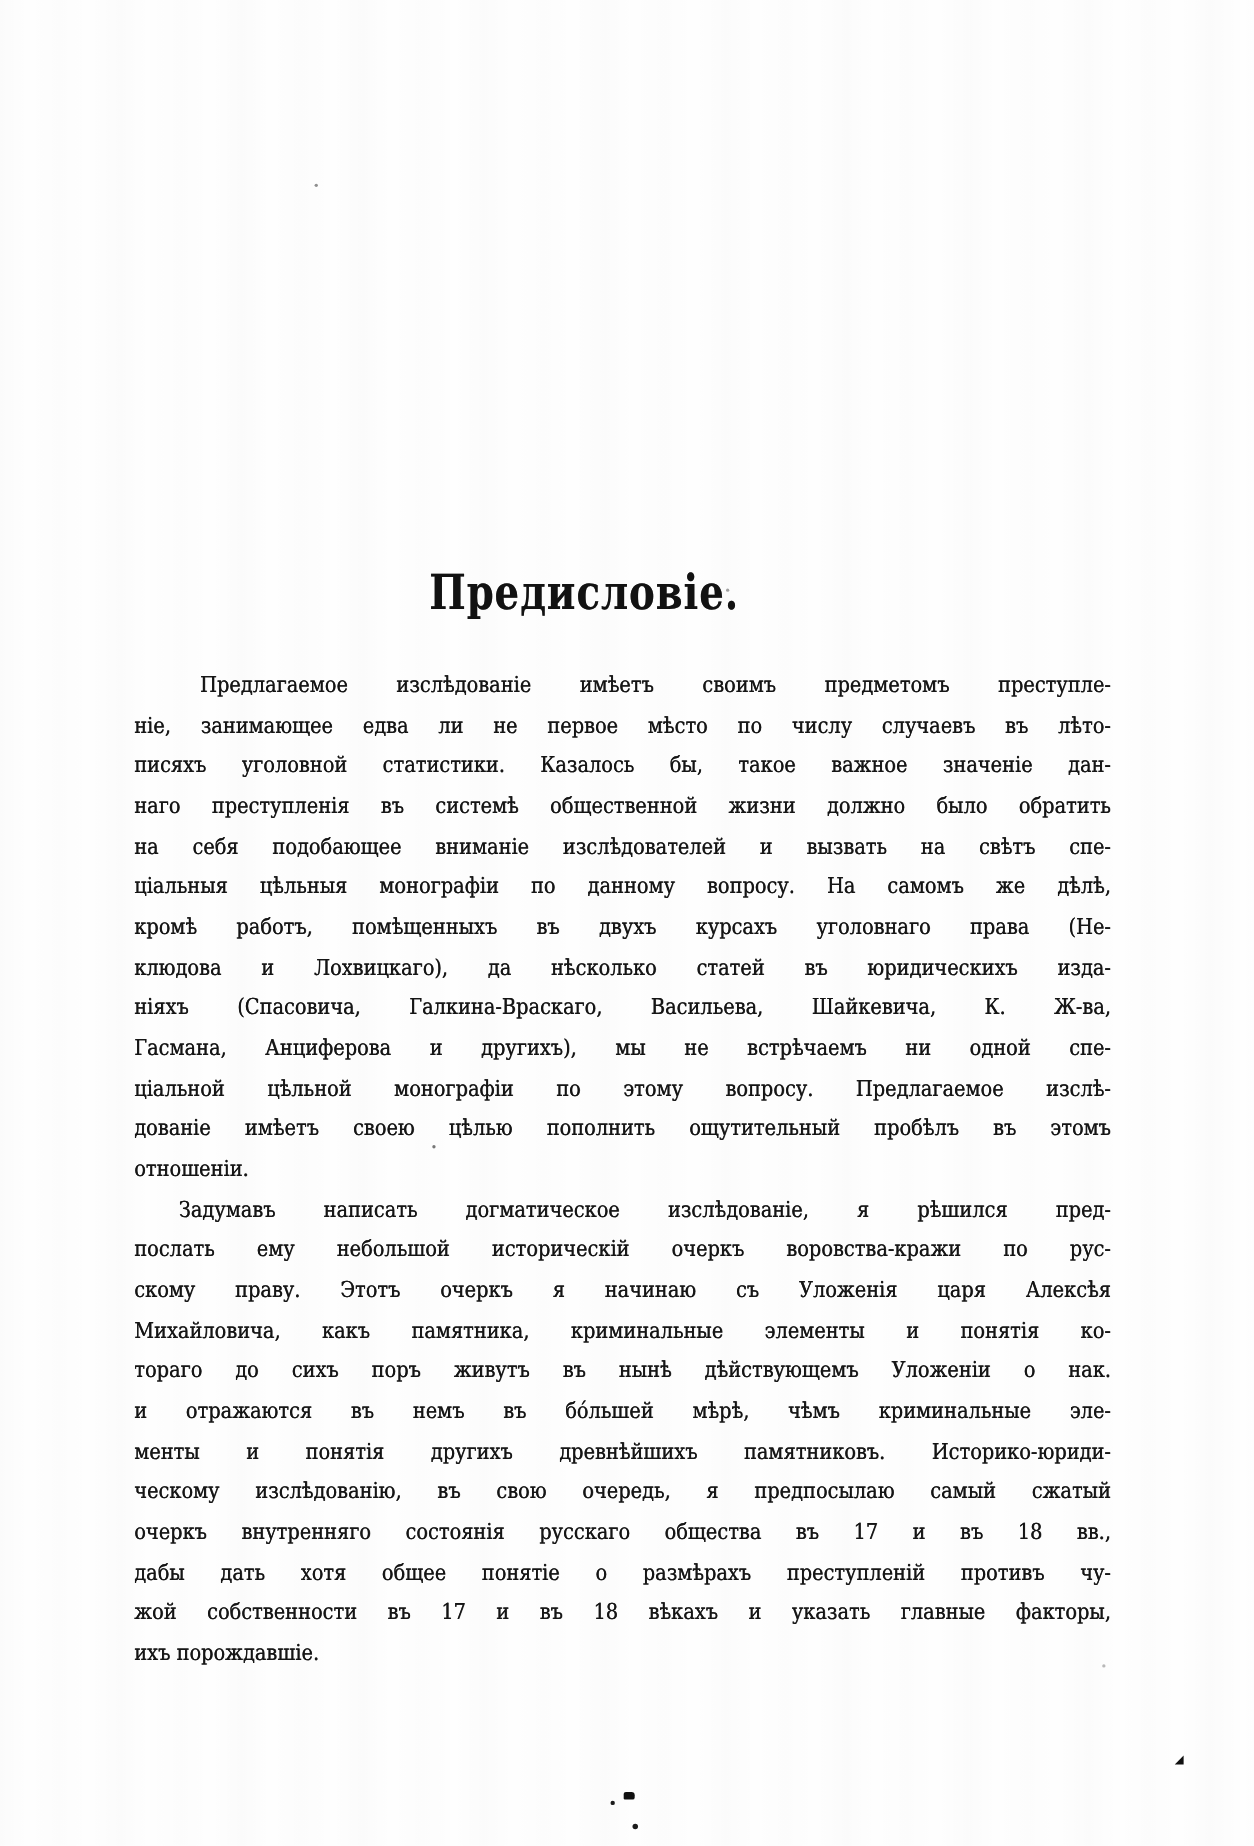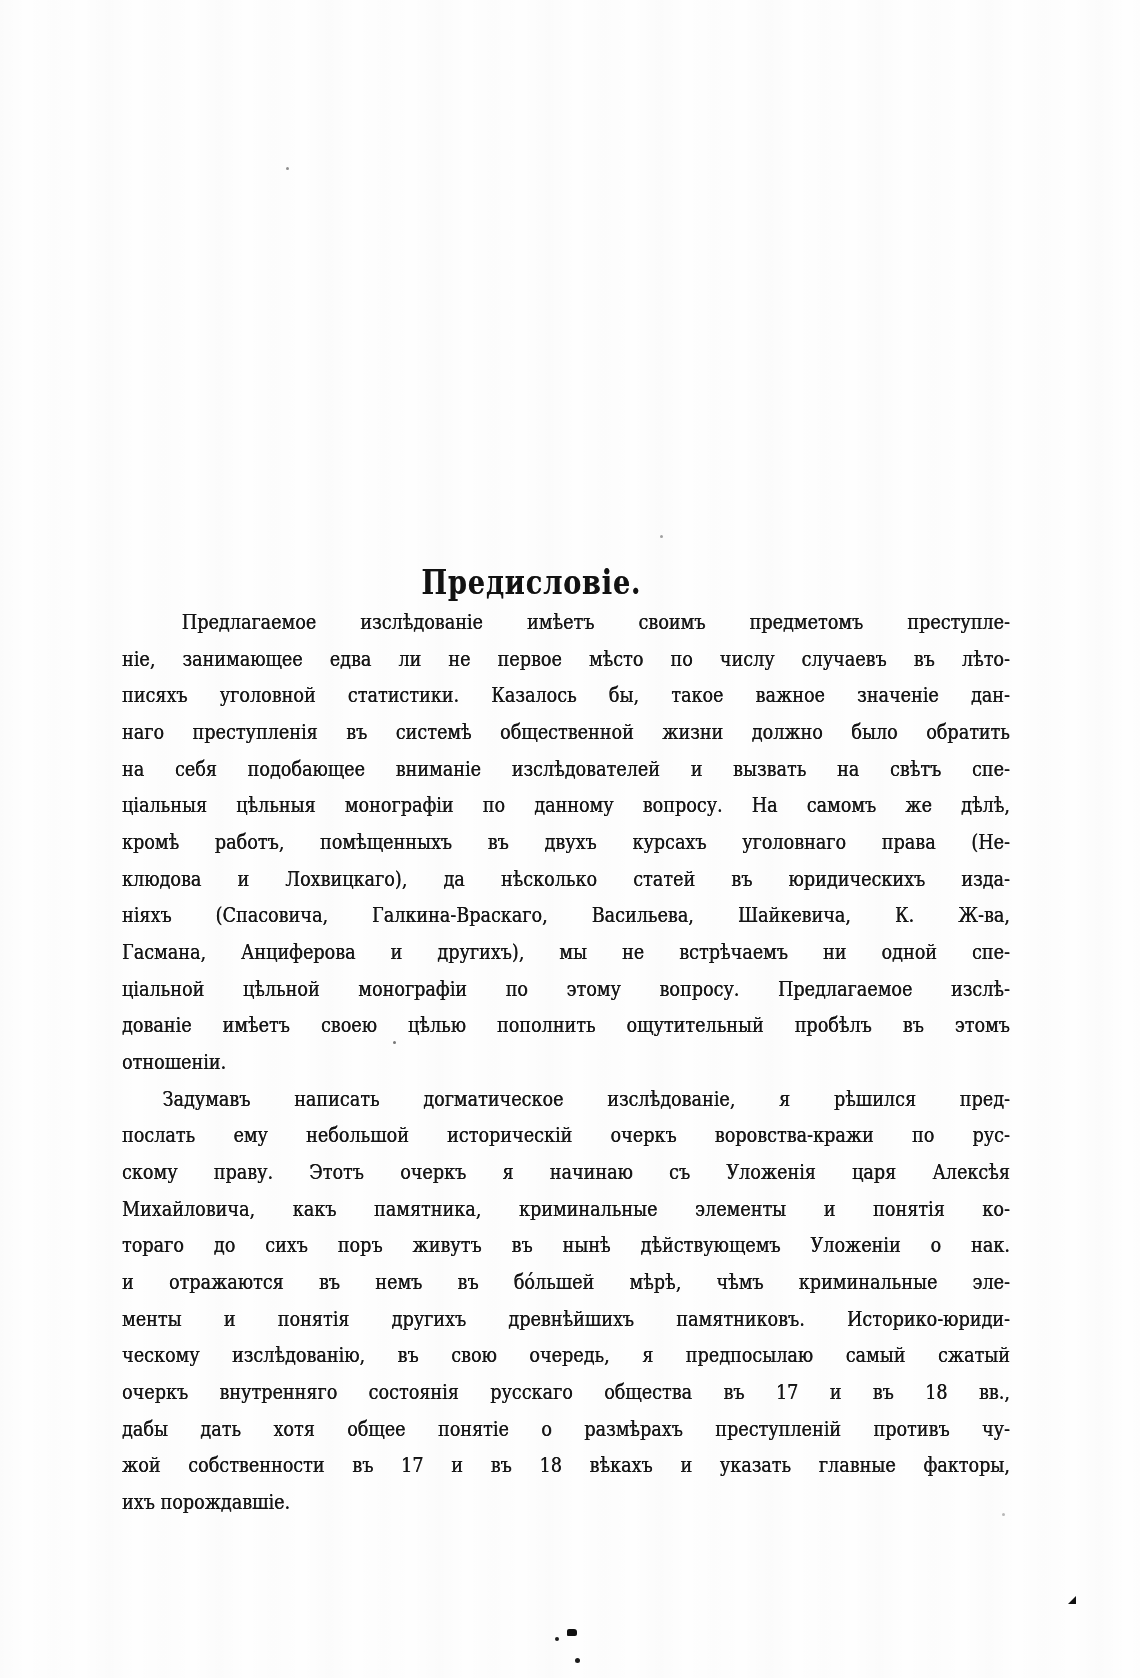--- a/index.html
+++ b/index.html
@@ -16,26 +16,25 @@
       repeating-linear-gradient(90deg,
         rgba(0,0,0,0.010) 0px, rgba(0,0,0,0.000) 26px,
         rgba(0,0,0,0.008) 54px, rgba(0,0,0,0.000) 82px, rgba(0,0,0,0.010) 110px),
       #fefefe;
     color: #161616;
   }
   .title {
     position: absolute;
     left: 122px; top: 514px; width: 888px;
     text-align: center;
-    font-size: 34px;
+    font-size: 44px;
     font-weight: 700;
     letter-spacing: 1px;
     color: #121212;
     text-shadow: 0 0 0.5px rgba(0,0,0,0.55);
-    margin-top: 48px;
   }
   .title .squeeze {
     display: inline-block;
     transform: translateX(-35px) scaleX(0.80);
     transform-origin: 50% 50%;
     white-space: nowrap;
   }
   .body-text {
     position: absolute;
     left: 122px; top: 604px;

